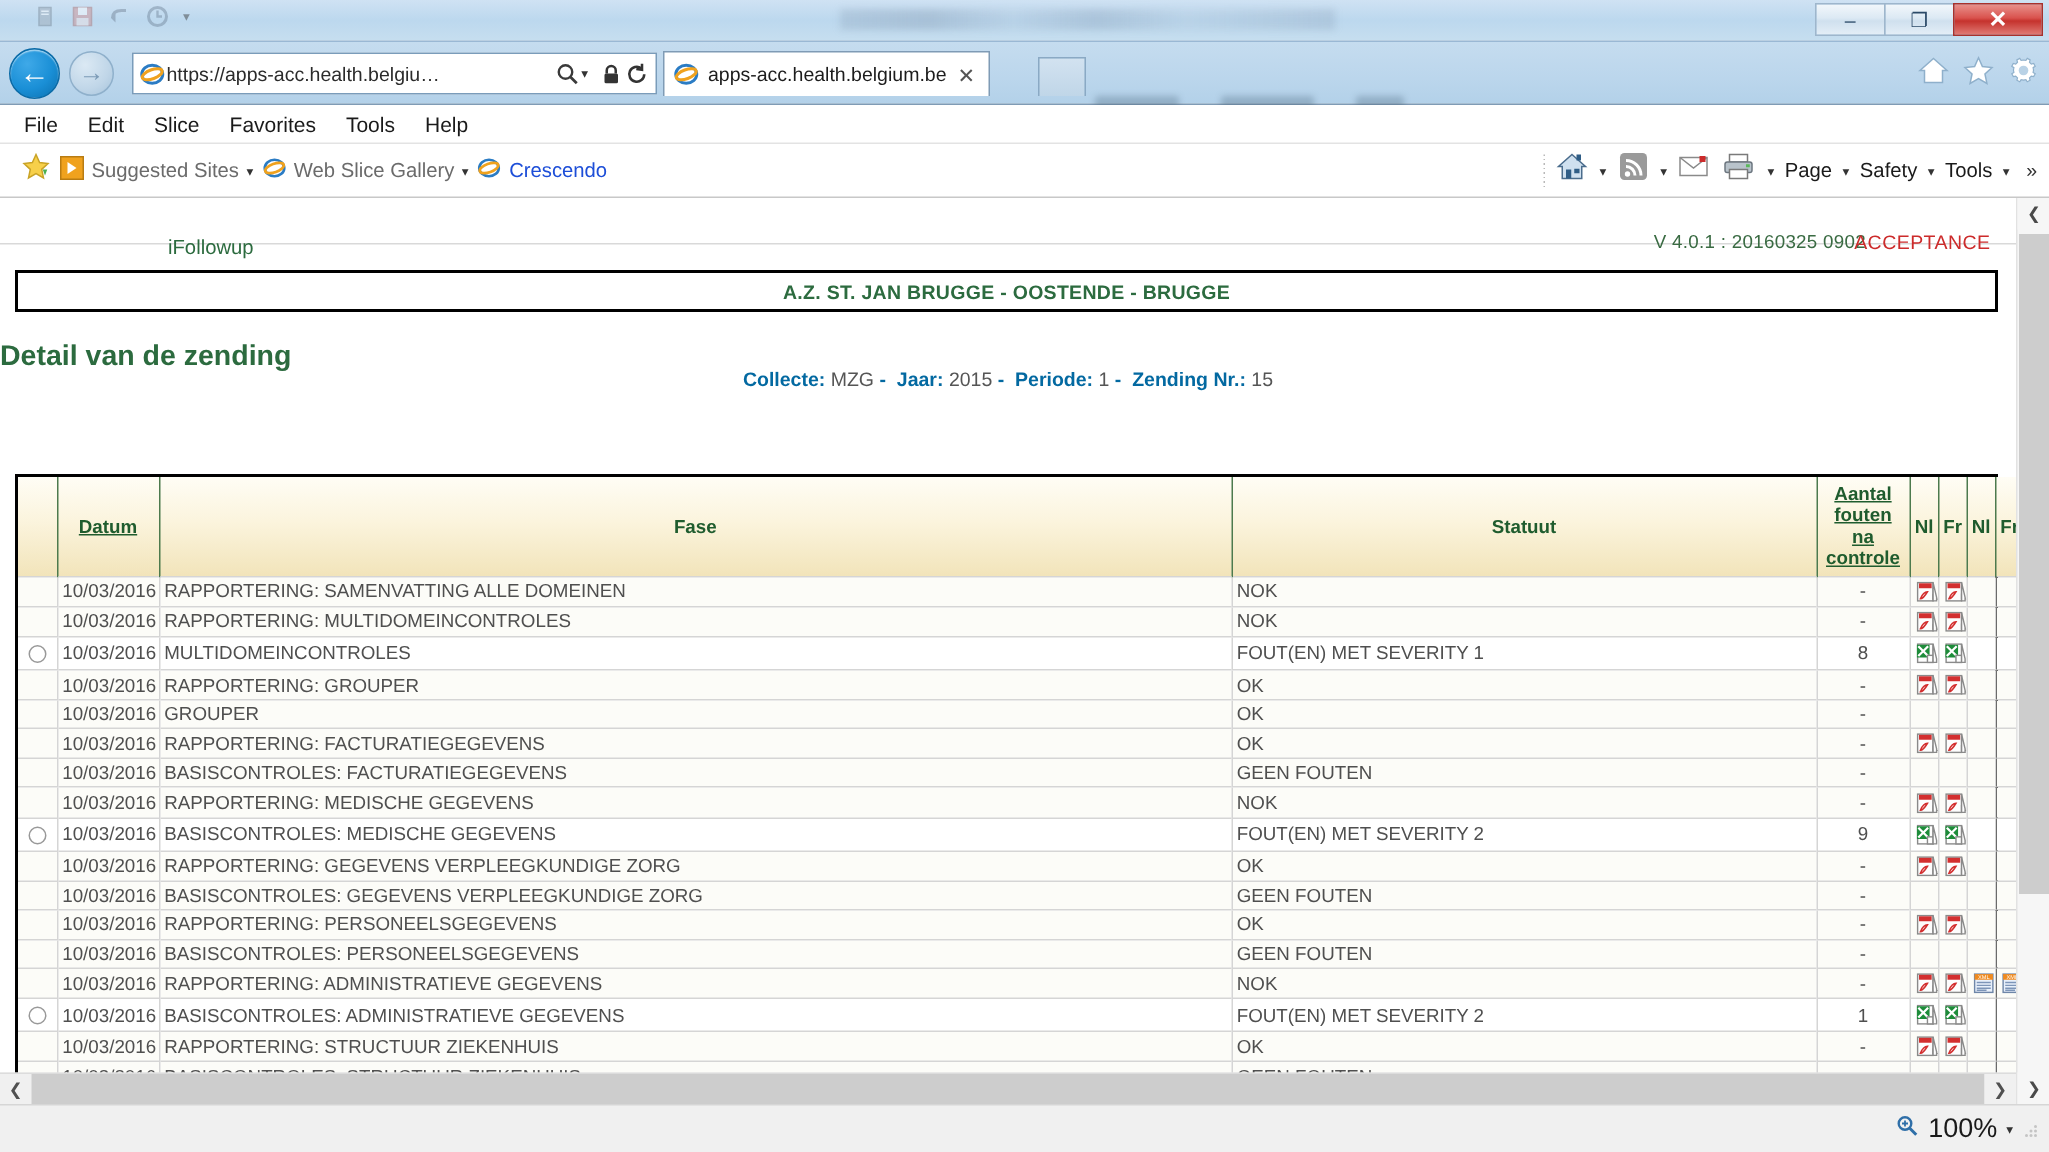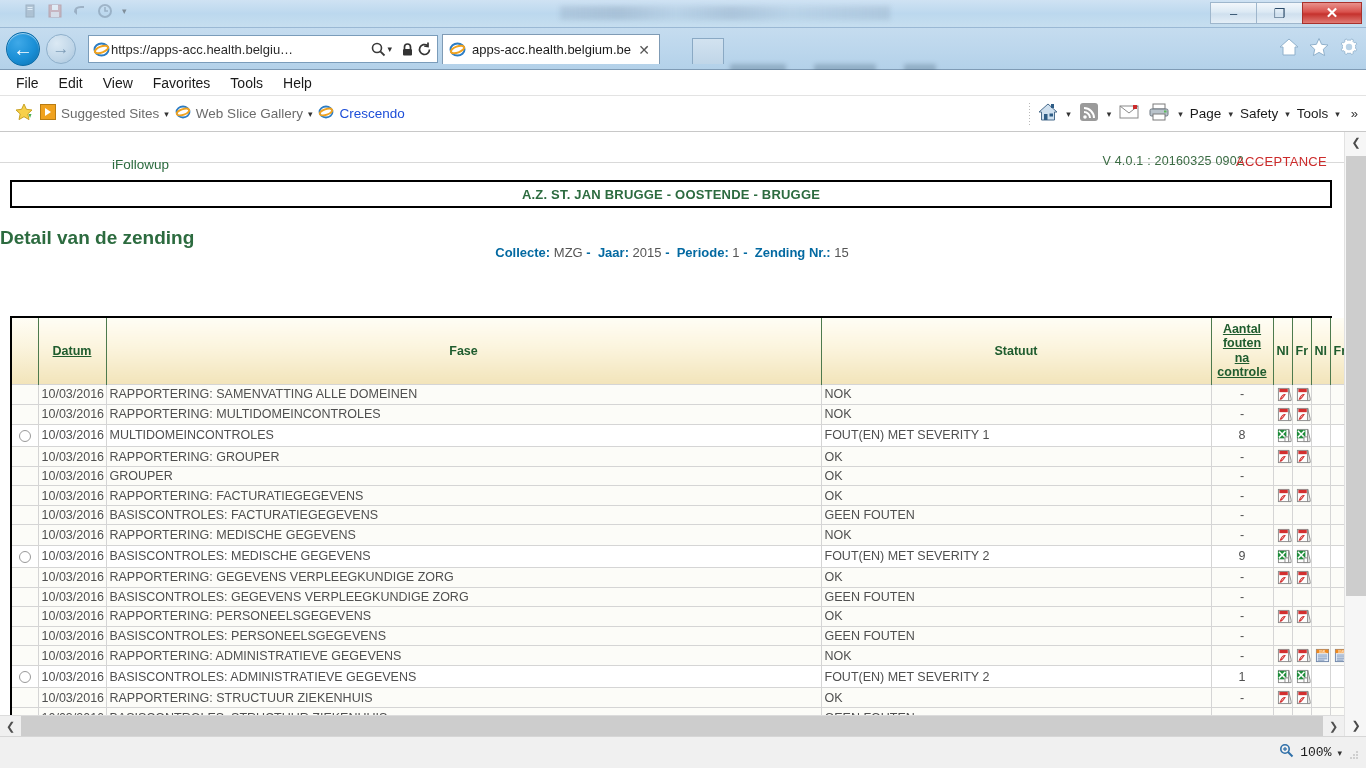--- a/index.html
+++ b/index.html
@@ -218,21 +218,21 @@
            background: #f6f6f6; }
   .vsbtn.up { top: 0; } .vsbtn.dn { bottom: 0; }
   .vsthumb { position: absolute; left: 1px; top: 24px; width: 20px; height: 440px; background: #cdcdcd; }
 
   
   .statusbar {
     position: absolute; left: 0; top: 736px; width: 1366px; height: 32px;
     background: #f0f0f0; border-top: 1px solid #d6d6d6;
     display: flex; align-items: center; justify-content: flex-end; padding-right: 6px; gap: 6px;
   }
-  .zoomlabel { font-size: 13px; color: #1a1a1a; font-family: Liberation Mono, monospace; }
+  .zoomlabel { font-size: 18px; color: #1a1a1a; }
   .grip { width: 12px; height: 12px; opacity: .5; }
 </style>
 </head>
 <body>
 
 <div class="titlebar">
   <div class="qat">
     <span class="qat-ic">
       <svg width="16" height="16" viewBox="0 0 16 16">
           <rect x="4" y="2" width="8" height="12" fill="#9aa7b4" stroke="#70808f"></rect>
@@ -339,21 +339,21 @@
           <path d="M11 4 l1.6 .3 .9-1.4 1.9 1 -.4 1.6 1.2 1.2 1.6-.4 1 1.9 -1.4 .9 .3 1.6 -.3 1.6 1.4 .9 -1 1.9 -1.6-.4 -1.2 1.2 .4 1.6 -1.9 1 -.9-1.4 -1.6 .3 -1.6-.3 -.9 1.4 -1.9-1 .4-1.6 -1.2-1.2 -1.6 .4 -1-1.9 1.4-.9 -.3-1.6 .3-1.6 -1.4-.9 1-1.9 1.6 .4 1.2-1.2 -.4-1.6 1.9-1 .9 1.4 Z" fill="#ffffff" stroke="#8fb0cb" stroke-width=".8"></path>
           <circle cx="11" cy="11" r="3.2" fill="#b9d2e6"></circle>
         </svg>
     </span>
   </div>
 </div>
 
 <div class="menubar">
   <span class="menuitem">File</span>
   <span class="menuitem">Edit</span>
-  <span class="menuitem">View</span>
+  <span class="menuitem">Slice</span>
   <span class="menuitem">Favorites</span>
   <span class="menuitem">Tools</span>
   <span class="menuitem">Help</span>
 </div>
 
 <div class="favbar">
   <div class="favleft">
     <span>
       <svg width="20" height="20" viewBox="0 0 20 20">
           <path d="M10 2 L12.4 7.3 L18 8 L13.8 11.9 L15 17.6 L10 14.7 L5 17.6 L6.2 11.9 L2 8 L7.6 7.3 Z" fill="#f7d04a" stroke="#c9a326"></path>

